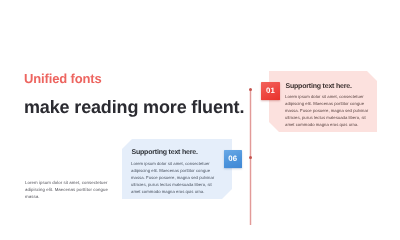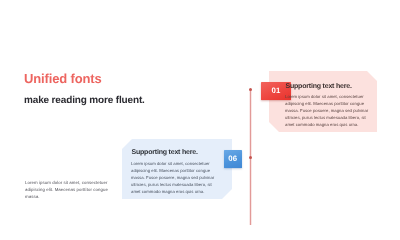--- a/index.html
+++ b/index.html
@@ -1,38 +1,38 @@
 <!DOCTYPE html>
 <html><head>
 <meta charset="utf-8">
 <style>
   html,body{margin:0;padding:0;}
   body{width:400px;height:225px;background:#ffffff;font-family:"Liberation Sans",sans-serif;overflow:hidden;
     -webkit-font-smoothing:antialiased;text-rendering:geometricPrecision;}
   .slide{position:relative;width:400px;height:225px;background:#fff;}
   .title{position:absolute;left:24px;top:72px;}
   .title .l1{font-size:13px;font-weight:700;color:#ed6560;line-height:14px;letter-spacing:-0.15px;}
-  .title .l2{font-size:10px;font-weight:700;color:#2b2b31;line-height:14px;letter-spacing:-0.15px;margin-top:8px;}
+  .title .l2{font-size:18px;font-weight:700;color:#2b2b31;line-height:14px;letter-spacing:-0.15px;margin-top:14px;}
   .lede{position:absolute;left:25px;top:178.5px;width:86px;font-size:4.35px;line-height:7px;color:#53535b;letter-spacing:0.07px;}
 
   .axis{position:absolute;left:249px;top:89px;width:3px;height:136px;
     background:linear-gradient(90deg,rgba(240,190,188,0) 0%,rgba(232,168,166,0.5) 33%,rgba(226,154,152,1) 50%,rgba(234,175,173,0.5) 72%,rgba(244,205,203,0) 100%);}
   .dot{position:absolute;width:3.2px;height:3.2px;border-radius:50%;background:#c4544f;}
   .dot1{left:248.9px;top:88.2px;}
   .dot2{left:248.9px;top:156.3px;}
 
   .card{position:absolute;}
   .card-pink{left:269px;top:71px;width:108px;height:61px;background:#fce1de;
     clip-path:polygon(0 0, calc(100% - 10px) 0, 100% 10px, 100% 100%, 10px 100%, 0 calc(100% - 10px));}
   .card-blue{left:122px;top:139px;width:110px;height:60px;background:#e5eefa;
     clip-path:polygon(10px 0, 100% 0, 100% calc(100% - 10px), calc(100% - 10px) 100%, 0 100%, 0 10px);}
 
   .badge{position:absolute;display:flex;align-items:center;justify-content:center;
     font-size:7.8px;font-weight:700;color:#fff;letter-spacing:0.25px;border-radius:0.5px;}
-  .badge1{left:261px;top:82px;width:30px;height:17.5px;background:linear-gradient(155deg,#f2635c 0%,#ee4640 55%,#e8322b 100%);box-shadow:0 1px 2px rgba(160,40,35,0.35);}
+  .badge1{left:261px;top:82px;width:19px;height:17.5px;background:linear-gradient(155deg,#f2635c 0%,#ee4640 55%,#e8322b 100%);box-shadow:0 1px 2px rgba(160,40,35,0.35);}
   .badge2{left:224px;top:150px;width:17.5px;height:17.5px;background:linear-gradient(160deg,#6aa9e6 0%,#4c94dc 55%,#3f87d4 100%);box-shadow:0 1px 2px rgba(40,90,150,0.30);}
 
   .c1-head{position:absolute;left:285.5px;top:82.5px;font-size:7.0px;font-weight:700;color:#3b302f;letter-spacing:-0.2px;}
   .c1-body{position:absolute;left:285px;top:93.0px;width:85px;font-size:4.25px;line-height:7px;color:#594340;letter-spacing:0.02px;}
   .c2-head{position:absolute;left:131.5px;top:149px;font-size:7.0px;font-weight:700;color:#2f3339;letter-spacing:-0.2px;}
   .c2-body{position:absolute;left:131px;top:160.0px;width:85px;font-size:4.25px;line-height:7px;color:#47505e;letter-spacing:0.02px;}
 </style>
 </head>
 <body>
 

